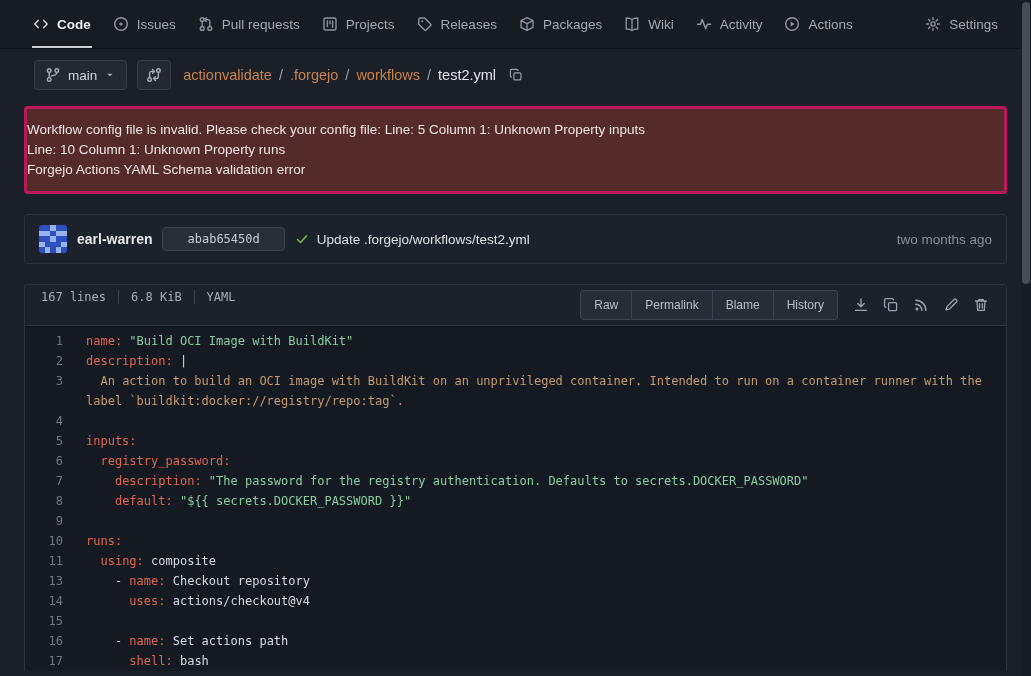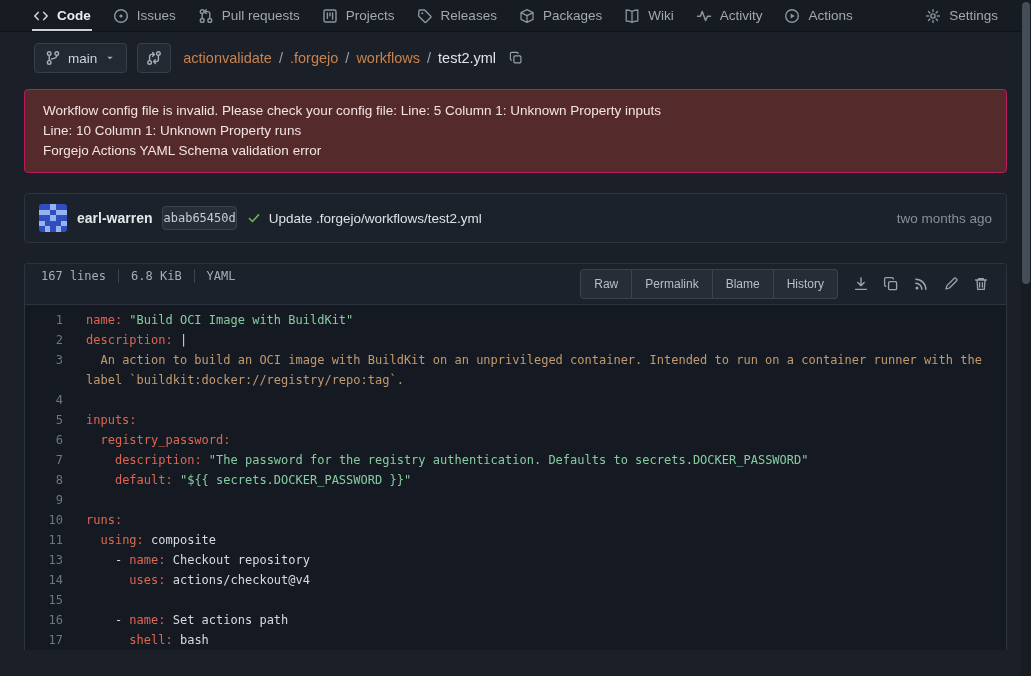--- a/index.html
+++ b/index.html
@@ -7,21 +7,21 @@
   body {
     background: #1b2028;
     font-family: "Liberation Sans", sans-serif;
     color: #d6dbe1;
     position: relative;
   }
   .icon svg { width: 16px; height: 16px; display: block; }
 
   
   .topnav {
-    display: flex; align-items: stretch; height: 32px;
+    display: flex; align-items: stretch; height: 49px;
     background: #171b22; border-bottom: 1px solid #10141a;
     padding: 0 22px; position: relative;
   }
   .nav-items { display: flex; align-items: stretch; }
   .nav-item {
     display: flex; align-items: center; gap: 8px;
     color: #a2a9b3; font-size: 13.5px; padding: 0 11px;
     position: relative; text-decoration: none; cursor: pointer; white-space: nowrap;
   }
   .nav-item .icon { color: #8d95a0; }
@@ -45,37 +45,37 @@
   .caret .icon svg, .icon.caret svg { width: 12px; height: 12px; }
   .compare-btn { margin-left: 10px; padding: 0 8px; }
   .breadcrumb { margin-left: 12px; display: flex; align-items: center; gap: 7px; font-size: 14.5px; color: #99a0aa; }
   .bc-seg.link { color: #c9824e; text-decoration: none; cursor: pointer; }
   .bc-seg.current { color: #e2e5e9; }
   .bc-copy { color: #9aa2ac; margin-left: 6px; cursor: pointer; }
   .bc-copy svg { width: 14px; height: 14px; }
 
   
   .error-banner {
-    margin: 4px 24px 20px; background: #552a2b; border: 1px solid #be185d;
-    border-radius: 4px; padding: 11px 18px;
+    margin: 4px 24px 20px; background: #552a2b; border: 3px solid #be185d;
+    border-radius: 4px; padding: 11px 0;
   }
   .error-line { color: #f2e4e3; font-size: 13.5px; line-height: 20px; }
 
   
   .commit-box {
     margin: 0 24px 20px; background: #1c222b; border: 1px solid #2d343f;
     border-radius: 4px; padding: 10px 14px; display: flex; align-items: center;
   }
   .avatar { width: 28px; height: 28px; border-radius: 3px; overflow: hidden; flex: 0 0 28px; cursor: pointer; }
   .avatar svg { width: 28px; height: 28px; display: block; }
   .commit-author { font-weight: 700; color: #e6e9ec; font-size: 14px; margin: 0 10px; cursor: pointer; }
   .commit-hash {
     font-family: "DejaVu Sans Mono", monospace; font-size: 12px; color: #c6ccd4;
     background: #272e38; border: 1px solid #3b434e; border-radius: 4px;
-    padding: 4px 0; cursor: pointer;
+    padding: 4px 24px; cursor: pointer;
   }
   .commit-check { color: #78b352; margin: 0 8px 0 10px; }
   .commit-check svg { width: 14px; height: 14px; }
   .commit-msg { color: #dde1e6; font-size: 13.5px; cursor: pointer; }
   .commit-time { margin-left: auto; color: #878f99; font-size: 13.5px; }
 
   
   .file-box {
     margin: 0 24px; background: #151a22; border: 1px solid #2d343f;
     border-bottom: none; border-radius: 4px 4px 0 0; overflow: hidden;

